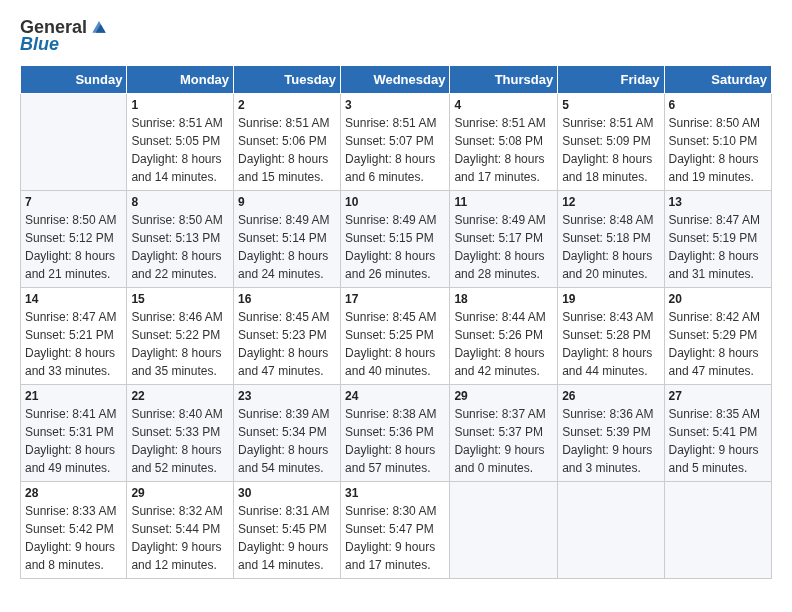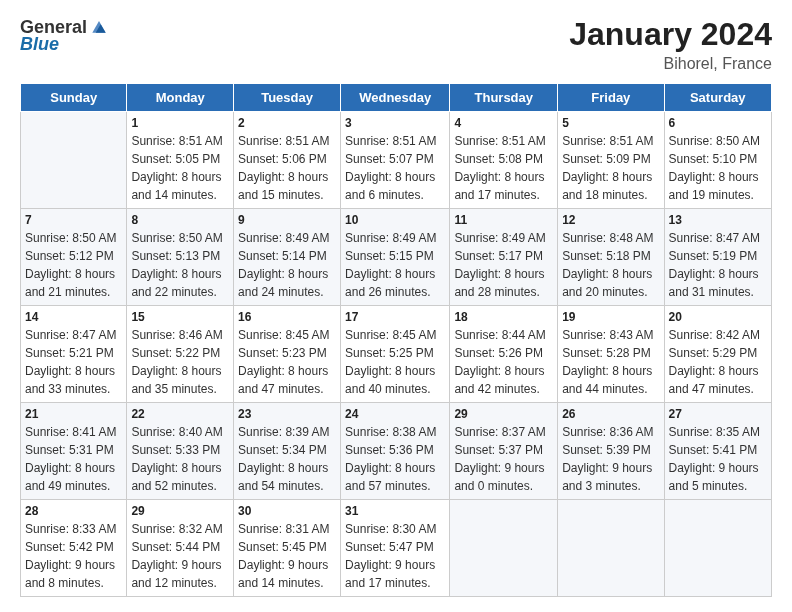--- a/index.html
+++ b/index.html
@@ -56,21 +56,21 @@
     }
     .calendar-table {
       width: 100%;
       border-collapse: collapse;
       font-size: 11px;
     }
     .calendar-table thead tr th {
       background-color: #2a6db5;
       color: #fff;
       padding: 6px 4px;
-      text-align: center;
+      text-align: right;
       font-size: 13px;
       font-weight: bold;
       border: 1px solid #fff;
     }
     .calendar-table tbody tr td {
       vertical-align: top;
       padding: 4px 4px;
       border: 1px solid #ccc;
       height: 80px;
       width: 113px;
@@ -105,24 +105,20 @@
         <div style="display:flex;align-items:flex-end;">
           <span class="logo-text-general">General</span>
           <svg class="logo-icon" viewBox="0 0 24 20" fill="none" xmlns="http://www.w3.org/2000/svg">
             <path d="M4 18 L12 4 L20 18 Z" fill="#2a6db5" opacity="0.8"></path>
             <path d="M8 18 L14 8 L20 18 Z" fill="#1a5a9a"></path>
           </svg>
         </div>
         <span class="logo-text-blue" style="margin-top:-4px;font-style:italic;">Blue</span>
       </div>
     </div>
-    <div class="title-section">
-      <div class="main-title">January 2024</div>
-      <div class="subtitle">Bihorel, France</div>
-    </div>
   </div>
 
   <table class="calendar-table">
     <thead>
       <tr>
 
       <th>Sunday</th>
           <th>Monday</th>
           <th>Tuesday</th>
           <th>Wednesday</th>

